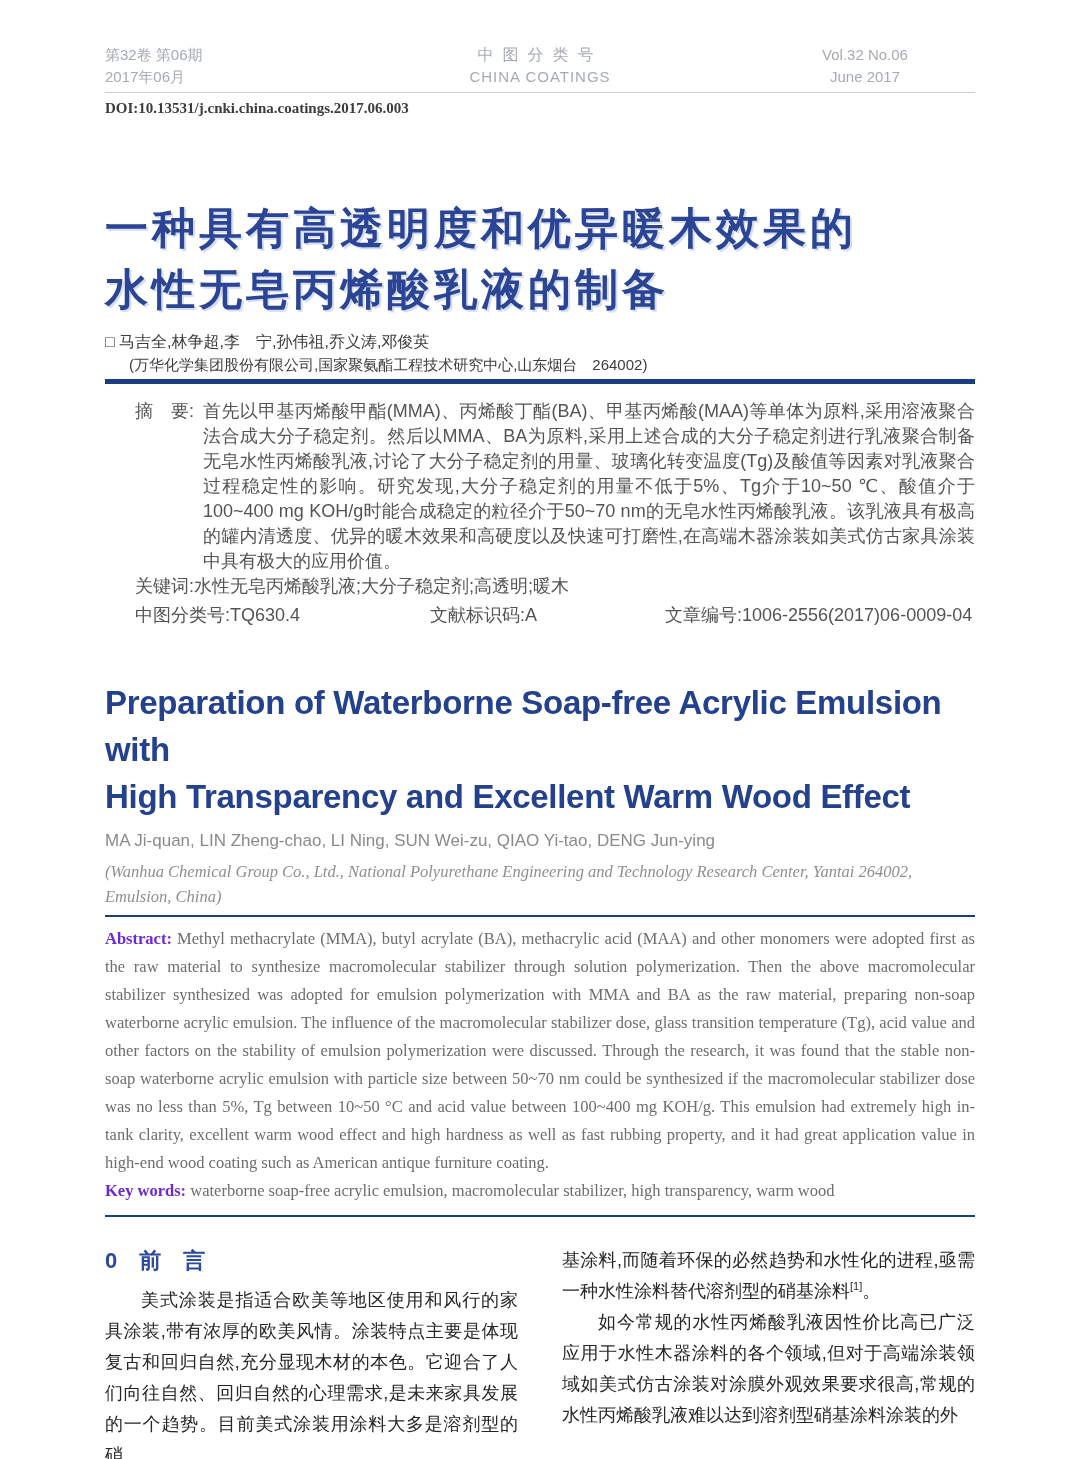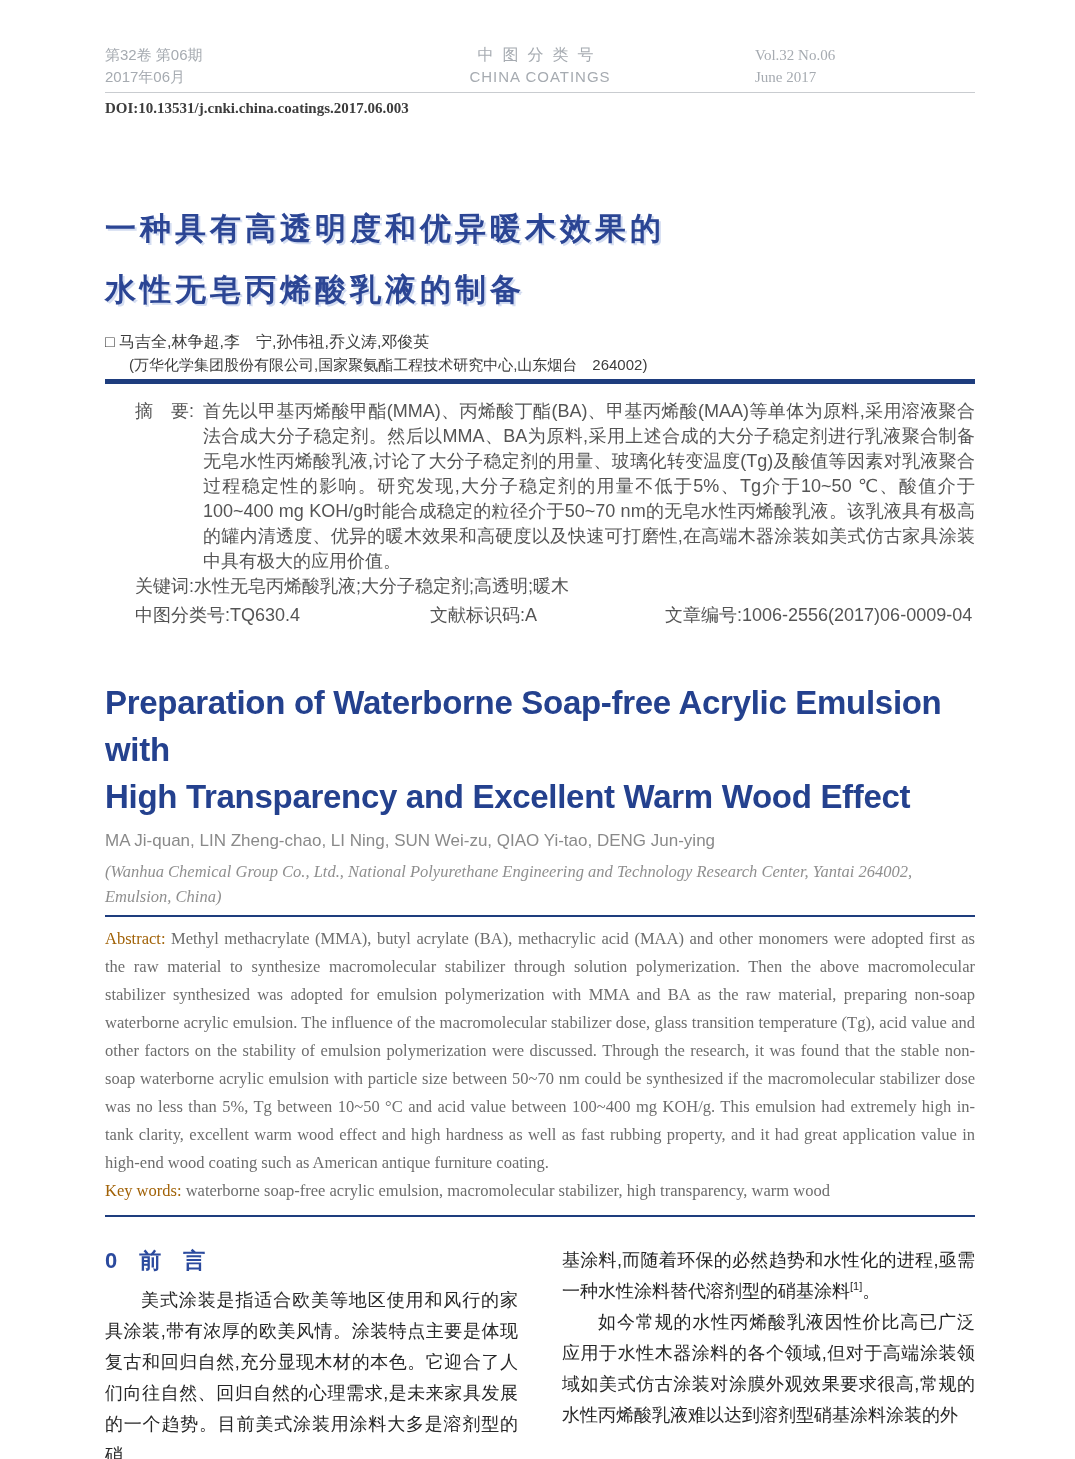--- a/index.html
+++ b/index.html
@@ -11,28 +11,28 @@
     background: #ffffff;
     box-sizing: border-box;
     padding: 44px 100px 0 105px;
     overflow: hidden;
     font-family: "Liberation Sans", "DejaVu Sans", sans-serif;
     color: #222;
   }
   
   .header-row { display: flex; justify-content: space-between; color: #a6abb1; font-size: 15px; line-height: 22px; }
   .header-left, .header-right { width: 220px; }
-  .header-right { text-align: left; font-family: Liberation Serif, serif; }
+  .header-right { text-align: center; }
   .header-center { text-align: center; flex: 1; }
   .journal-cn { letter-spacing: 9px; font-size: 16px; display: block; }
   .journal-en { display: block; letter-spacing: 1px; }
   .header-rule { border: none; border-top: 1px solid #c9ccd0; margin: 4px 0 0 0; }
   .doi { font-family: "Liberation Serif", serif; font-weight: bold; color: #3c3c3c; font-size: 15px; margin-top: 5px; line-height: 20px; }
   
-  .title-cn { margin-top: 80px; color: #2b4594; font-weight: bold; font-size: 31px; line-height: 61px; letter-spacing: 4px; text-shadow: 2px 2px 0 rgba(160,180,225,0.45); }
+  .title-cn { margin-top: 80px; color: #2b4594; font-weight: bold; font-size: 43px; line-height: 61px; letter-spacing: 4px; text-shadow: 2px 2px 0 rgba(160,180,225,0.45); }
   .title-cn div { white-space: nowrap; }
   
   .authors-cn { margin-top: 11px; font-size: 16px; color: #3c3c3c; line-height: 22px; }
   .affiliation-cn { margin-top: 2px; margin-left: 24px; font-size: 15px; color: #3c3c3c; line-height: 20px; }
   .thick-rule { margin-top: 4px; height: 5px; background: #1e3d7e; border: none; }
   
   .abstract-cn { margin-left: 30px; margin-top: 15px; color: #545454; font-size: 18px; line-height: 25px; }
   .abs-row { display: flex; }
   .abs-label { flex: none; width: 68px; }
   .abs-text { flex: 1; text-align: justify; }
@@ -41,21 +41,21 @@
   .class-clc { width: 295px; }
   .class-code { width: 235px; }
   
   .title-en { margin-top: 52px; color: #24418e; font-weight: bold; font-size: 33px; line-height: 47px; letter-spacing: -0.3px; }
   .authors-en { margin-top: 10px; color: #8a8a8a; font-size: 17px; line-height: 22px; }
   .affiliation-en { margin-top: 7px; color: #8f8f8f; font-style: italic; font-family: "Liberation Serif", serif; font-size: 16.5px; line-height: 25px; }
   .thin-rule { margin-top: 6px; height: 2px; background: #1e3d7e; border: none; }
   
   .abstract-en { margin-top: 6px; font-family: "Liberation Serif", serif; color: #6d6d6d; font-size: 16.5px; line-height: 28px; text-align: justify; }
   .abstract-en p { margin: 0; }
-  .abs-en-label { font-weight: normal; color: #a16207; }
+  .abs-en-label { font-weight: bold; color: #6d28d9; }
   .rule-after-kw { margin-top: 10px; }
   
   .columns { display: flex; gap: 44px; margin-top: 28px; }
   .col { flex: 1; font-size: 18px; line-height: 31px; color: #262626; text-align: justify; }
   .sec-heading { color: #2b4a9e; font-size: 22px; font-weight: bold; margin: 0 0 9px 0; line-height: 31px; }
   .col p { margin: 0; }
   .indent { text-indent: 2em; }
   sup { font-size: 11px; line-height: 0; }
   
   .footnote { margin-top: 4px; }

